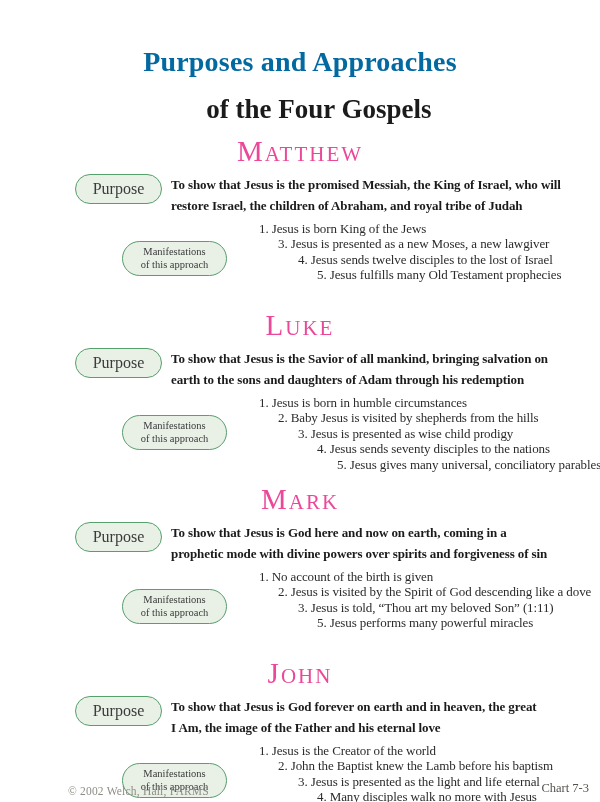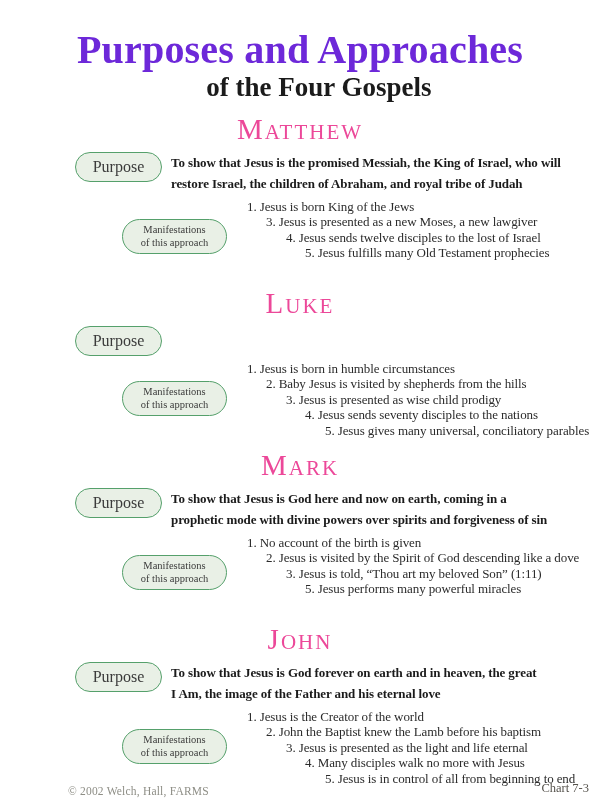--- a/index.html
+++ b/index.html
@@ -4,22 +4,22 @@
 <style>
   html,body { margin:0; padding:0; background:#fff; }
   .page {
     position:relative; width:600px; height:802px; margin:0 auto;
     background:#ffffff; overflow:hidden;
     font-family:"Liberation Serif", serif; color:#1c1c1c;
     --green:#55a06b; --greenfill:#e9f0e6;
   }
   .title-block { text-align:center; padding-top:30px; }
   .title-main {
-    margin:0; font-size:40px; line-height:40px; font-weight:bold;
-    color:#6d28d9; letter-spacing:0.2px;
+    margin:12px; font-size:28px; line-height:40px; font-weight:bold;
+    color:#0369a1; letter-spacing:0.2px;
   }
   .title-sub {
     margin:2px 0 0; font-size:27px; line-height:30px; font-weight:bold;
     color:#1b1b1b;
     padding-left:38px;
   }
   .gospel-section { margin-top:13px; }
   .gospel-section.first { margin-top:12px; }
   .gospel-name {
     text-align:center; font-size:21px; line-height:30px; font-weight:400;
@@ -40,21 +40,21 @@
   }
   .list-area { position:relative; margin-top:4px; height:77px; }
   .oval {
     position:absolute; left:122px; top:21px; box-sizing:border-box;
     width:105px; height:35px;
     border:1.5px solid var(--green); background:var(--greenfill);
     border-radius:18px; display:flex; align-items:center; justify-content:center;
     text-align:center; font-size:10.5px; line-height:12.5px; color:#3b3b3b;
     white-space:pre-line;
   }
-  .steps { position:absolute; top:1px; left:4px; right:0; }
+  .steps { position:absolute; top:1px; left:16px; right:0; }
   .steps .li {
     font-size:13px; line-height:15.4px; color:#2b2b2b;
     white-space:nowrap; letter-spacing:-0.1px;
   }
   .steps .li:nth-child(1){ margin-left:243px; }
   .steps .li:nth-child(2){ margin-left:262px; }
   .steps .li:nth-child(3){ margin-left:282px; }
   .steps .li:nth-child(4){ margin-left:301px; }
   .steps .li:nth-child(5){ margin-left:321px; }
   .footer-left {
@@ -92,20 +92,22 @@
         <div class="li">4. Jesus sends twelve disciples to the lost of Israel</div>
         <div class="li">5. Jesus fulfills many Old Testament prophecies</div>
       </div>
     </div>
   </section>
 
   <section class="gospel-section">
     <div class="gospel-name"><span class="initial">L</span><span>UKE</span></div>
     <div class="purpose-row">
       <div class="pill">Purpose</div>
+      <div class="purpose-text">To show that Jesus is the Savior of all mankind, bringing salvation on
+earth to the sons and daughters of Adam through his redemption</div>
     </div>
     <div class="list-area">
       <div class="oval">Manifestations
 of this approach</div>
       <div class="steps">
         <div class="li">1. Jesus is born in humble circumstances</div>
         <div class="li">2. Baby Jesus is visited by shepherds from the hills</div>
         <div class="li">3. Jesus is presented as wise child prodigy</div>
         <div class="li">4. Jesus sends seventy disciples to the nations</div>
         <div class="li">5. Jesus gives many universal, conciliatory parables</div>

